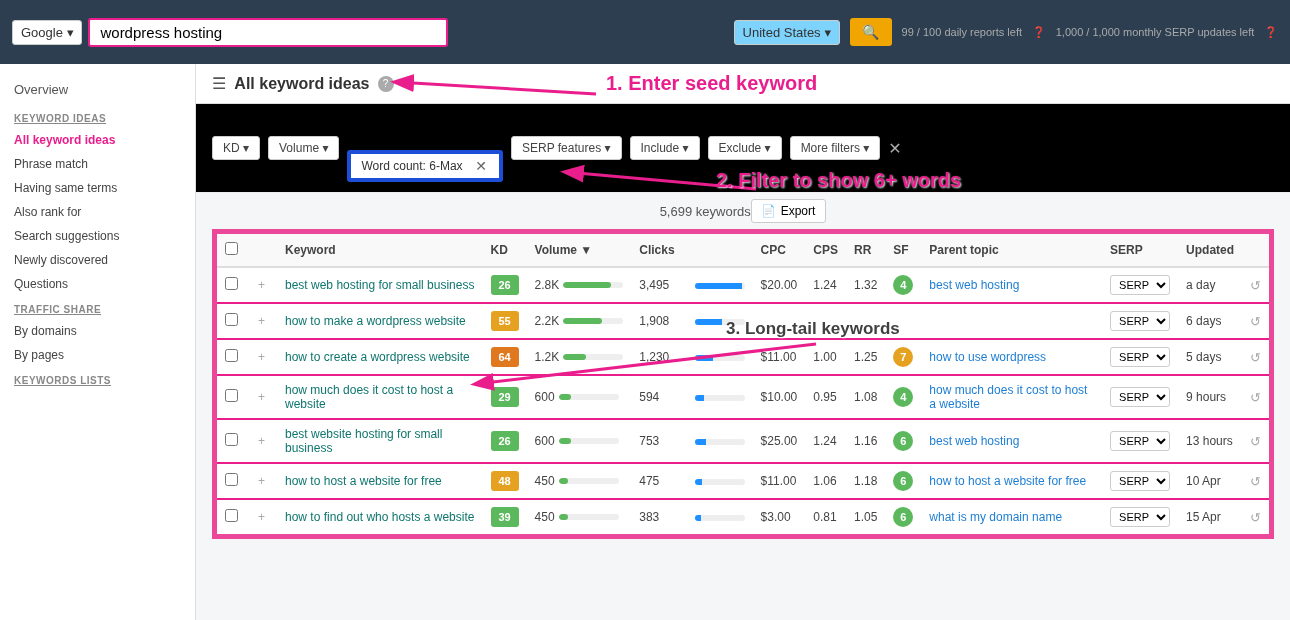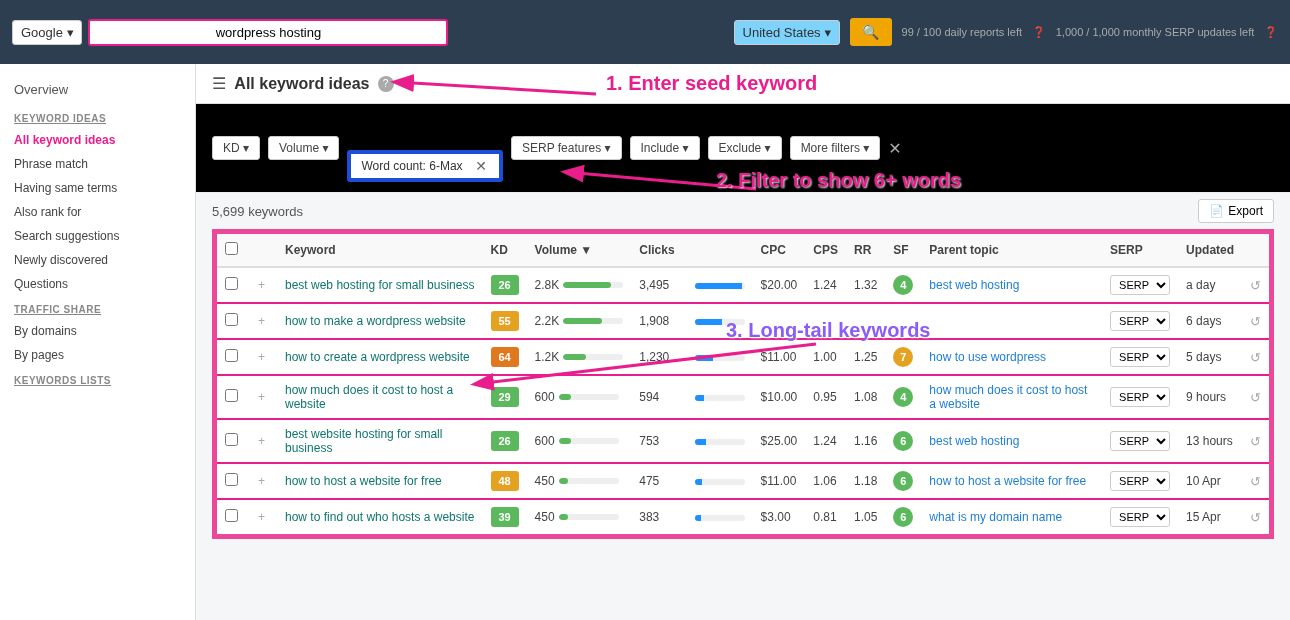--- a/index.html
+++ b/index.html
@@ -22,24 +22,23 @@
       padding: 4px 8px;
       font-size: 13px;
       cursor: pointer;
       display: flex; align-items: center; gap: 4px;
     }
     .keyword-input {
       background: #fff;
       border: 2px solid #e91e8c;
       border-radius: 3px;
       padding: 4px 10px;
-      font-size: 13px;
+      font-size: 15px;
       width: 360px;
       outline: none;
-      text-align: center;
     }
     .top-bar-middle { flex: 1; }
     .top-bar-right { display: flex; align-items: center; gap: 10px; margin-left: auto; }
     .country-select {
       background: #7dd3fc;
       border: 1px solid #ccc;
       border-radius: 3px;
       padding: 4px 8px;
       font-size: 13px;
       cursor: pointer;
@@ -151,21 +150,21 @@
     }
     .filter-close {
       cursor: pointer; color: #666; font-size: 14px; padding: 0 2px;
     }
 
     
     .stats-bar {
       padding: 6px 16px;
       display: flex;
       align-items: center;
-      justify-content: space-between;
+      justify-content: center;
       background: #f5f6f8;
     }
     .stats-count { font-size: 13px; color: #555; }
     .export-btn {
       background: #fff;
       border: 1px solid #ccc;
       border-radius: 3px;
       padding: 4px 10px;
       font-size: 12px;
       cursor: pointer;
@@ -323,21 +322,21 @@
       <line x1="620" y1="280" x2="280" y2="320" stroke="#e91e8c" stroke-width="3" marker-end="url(#arrow)"></line>
     </svg>
 
     <div style="position:absolute;top:8px;left:410px;z-index:101;pointer-events:none;">
       <span style="font-size:20px;font-weight:bold;color:#e91e8c;text-shadow:1px 1px 2px rgba(255,255,255,0.9);">1. Enter seed keyword</span>
     </div>
     <div style="position:absolute;top:105px;left:520px;z-index:101;pointer-events:none;">
       <span style="font-size:20px;font-weight:bold;color:#e91e8c;text-shadow:1px 1px 2px rgba(255,255,255,0.9);">2. Filter to show 6+ words</span>
     </div>
     <div style="position:absolute;top:255px;left:530px;z-index:101;pointer-events:none;">
-      <span style="font-size:20px;font-weight:bold;color:#8b5cf6;text-shadow:1px 1px 2px rgba(255,255,255,0.9);">3. Long-tail keywords</span>
+      <span style="font-size:17px;font-weight:bold;color:#404040;text-shadow:1px 1px 2px rgba(255,255,255,0.9);">3. Long-tail keywords</span>
     </div>
 
     <div class="content-header">
       <span class="hamburger">☰</span>
       <span class="content-title">All keyword ideas</span>
       <span class="info-icon">?</span>
     </div>
 
     <div class="filter-bar">
       <button class="filter-btn">KD ▾</button>

